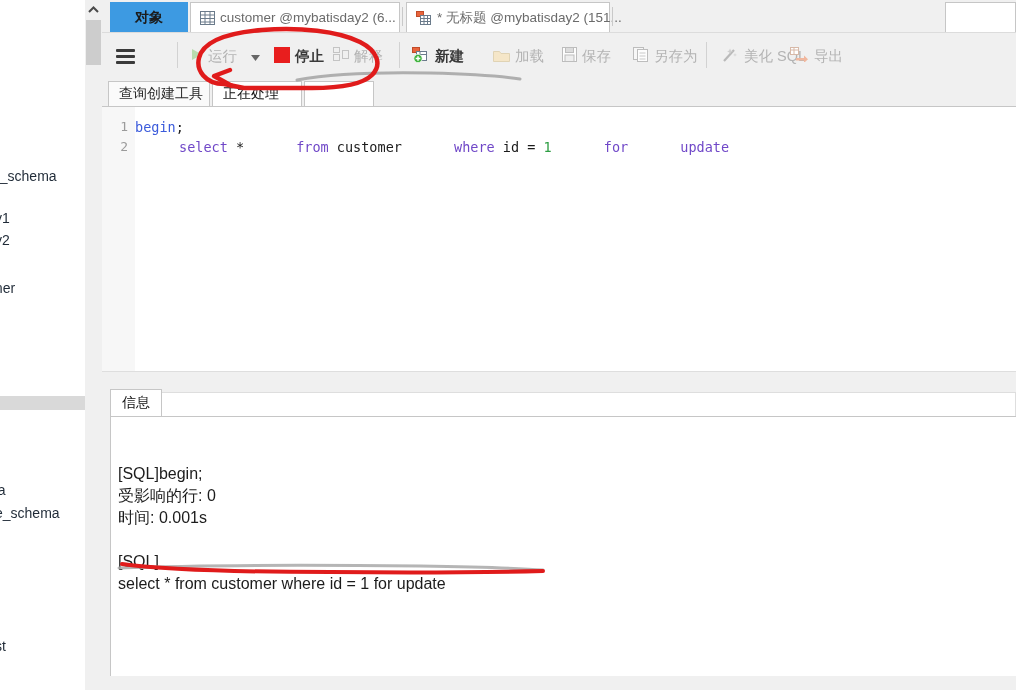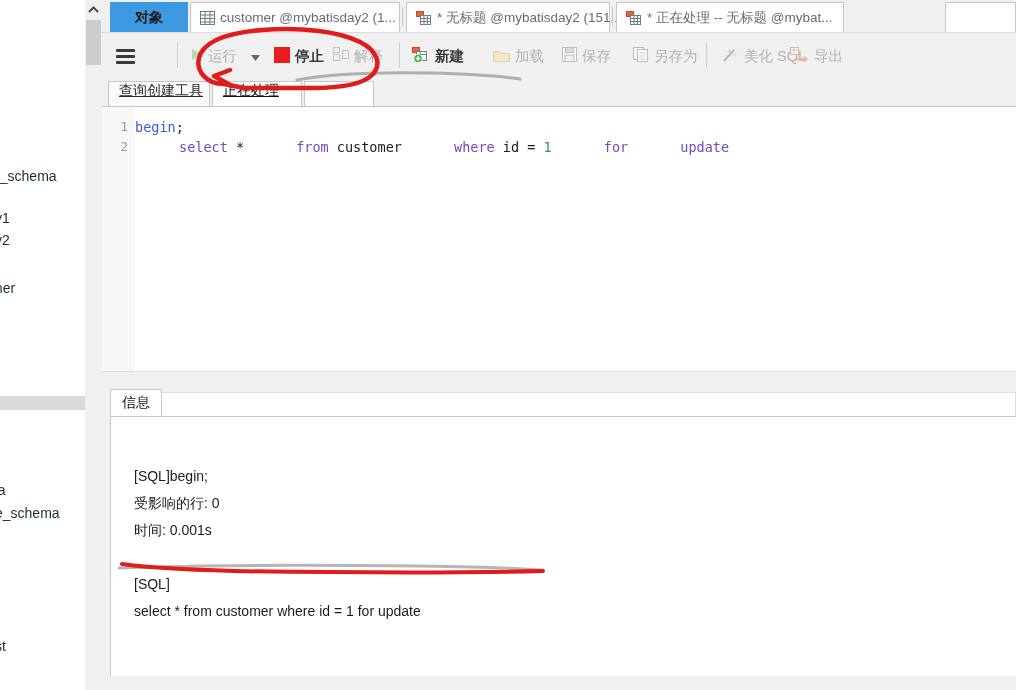--- a/index.html
+++ b/index.html
@@ -148,29 +148,28 @@
     position: absolute;
     left: 0; top: 79px;
     width: 914px; height: 27px;
     background: #f0f0f0;
   }
   .subtab {
     position: absolute;
     top: 2px;
     height: 25px;
     box-sizing: border-box;
-    display: flex; 
+    display: flex; align-items: center;
     padding: 0 10px;
     font-size: 14px;
     color: #2a2a2a;
     border: 1px solid #c6c6c6;
     border-bottom: none;
     background: #fafafa;
     white-space: nowrap;
-    text-decoration: underline;
   }
   .subtab.active { background: #ffffff; color:#111111; }
   .subtab.blank { background:#ffffff; }
 
   
   .editor {
     position: absolute;
     left: 0; top: 106px;
     width: 914px; height: 265px;
     background: #ffffff;
@@ -253,24 +252,24 @@
     position: absolute;
     left: 8px; top: 33px;
     width: 906px; height: 274px;
     background: #ffffff;
     border-left: 1px solid #c6c6c6;
     border-top: 1px solid #c6c6c6;
     overflow: hidden;
   }
   .log {
     position: absolute;
-    left: 23px; top: 46px;
-    font-size: 14px;
+    left: 7px; top: 46px;
+    font-size: 16px;
     color: #1c1c1c;
-    line-height: 27px;
+    line-height: 22px;
     white-space: pre;
   }
 
   
   .annot {
     position: absolute;
     left: 0; top: 0;
     width: 1016px; height: 690px;
     pointer-events: none;
   }
@@ -324,54 +323,41 @@
         <span class="tab-icon">
           <svg width="15" height="14" viewBox="0 0 15 14">
             <rect x="0.5" y="0.5" width="14" height="13" fill="#ffffff" stroke="#6b7b8b"></rect>
             <line x1="0.5" y1="4" x2="14.5" y2="4" stroke="#6b7b8b"></line>
             <line x1="0.5" y1="7.5" x2="14.5" y2="7.5" stroke="#6b7b8b"></line>
             <line x1="0.5" y1="11" x2="14.5" y2="11" stroke="#6b7b8b"></line>
             <line x1="5" y1="0.5" x2="5" y2="13.5" stroke="#6b7b8b"></line>
             <line x1="10" y1="0.5" x2="10" y2="13.5" stroke="#6b7b8b"></line>
           </svg>
         </span>
-        <span>customer @mybatisday2 (1...</span>
+        <span>customer @mybatisday2 (6...</span>
       </div>
 
       <div class="tab-sep" style="left:300px;"></div>
 
       <div class="tab sel" style="left:304px; width:204px;">
         <span class="tab-icon">
           <svg width="16" height="14" viewBox="0 0 16 14">
             <rect x="0.5" y="0.5" width="7" height="5" fill="#e8643c" stroke="#c24b28"></rect>
             <rect x="4.5" y="4.5" width="10" height="9" fill="#ffffff" stroke="#6b7b8b"></rect>
             <line x1="4.5" y1="7.5" x2="14.5" y2="7.5" stroke="#6b7b8b"></line>
             <line x1="4.5" y1="10.5" x2="14.5" y2="10.5" stroke="#6b7b8b"></line>
             <line x1="8" y1="4.5" x2="8" y2="13.5" stroke="#6b7b8b"></line>
             <line x1="11.5" y1="4.5" x2="11.5" y2="13.5" stroke="#6b7b8b"></line>
           </svg>
         </span>
         <span>* 无标题 @mybatisday2 (151...</span>
       </div>
 
       <div class="tab-sep" style="left:510px;"></div>
 
-      <div class="tab sel" style="left:514px; width:228px;">
-        <span class="tab-icon">
-          <svg width="16" height="14" viewBox="0 0 16 14">
-            <rect x="0.5" y="0.5" width="7" height="5" fill="#e8643c" stroke="#c24b28"></rect>
-            <rect x="4.5" y="4.5" width="10" height="9" fill="#ffffff" stroke="#6b7b8b"></rect>
-            <line x1="4.5" y1="7.5" x2="14.5" y2="7.5" stroke="#6b7b8b"></line>
-            <line x1="4.5" y1="10.5" x2="14.5" y2="10.5" stroke="#6b7b8b"></line>
-            <line x1="8" y1="4.5" x2="8" y2="13.5" stroke="#6b7b8b"></line>
-            <line x1="11.5" y1="4.5" x2="11.5" y2="13.5" stroke="#6b7b8b"></line>
-          </svg>
-        </span>
-        <span>* 正在处理 -- 无标题 @mybat...</span>
-      </div>
 
       <div class="tab empty" style="left:843px; width:71px;">
         <span></span>
       </div>
     </div>
 
     <div class="toolbar">
 
       <div class="tb-item" style="left:14px;">
         <span class="hamburger">

